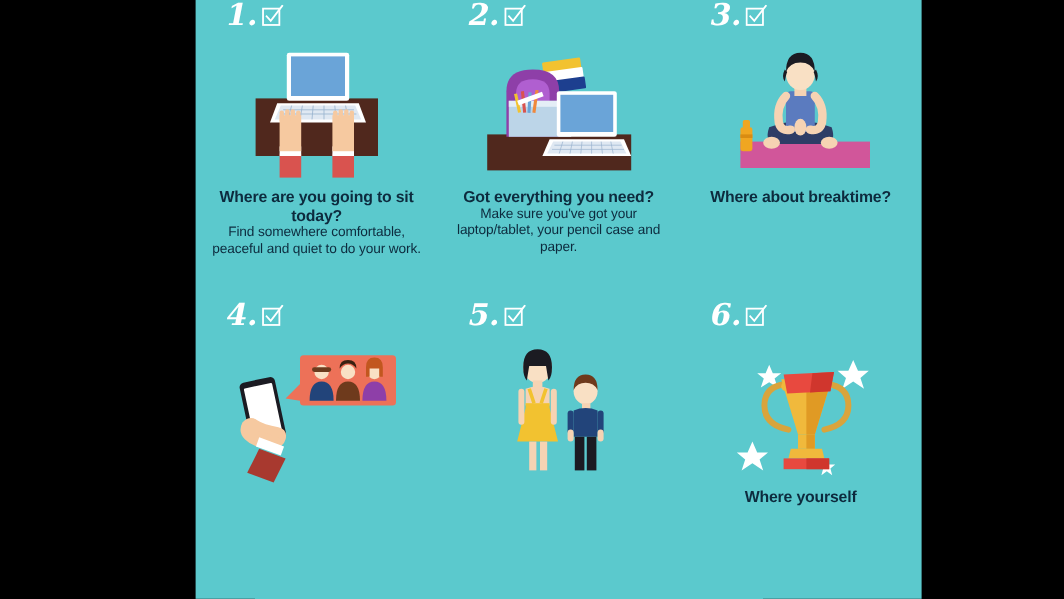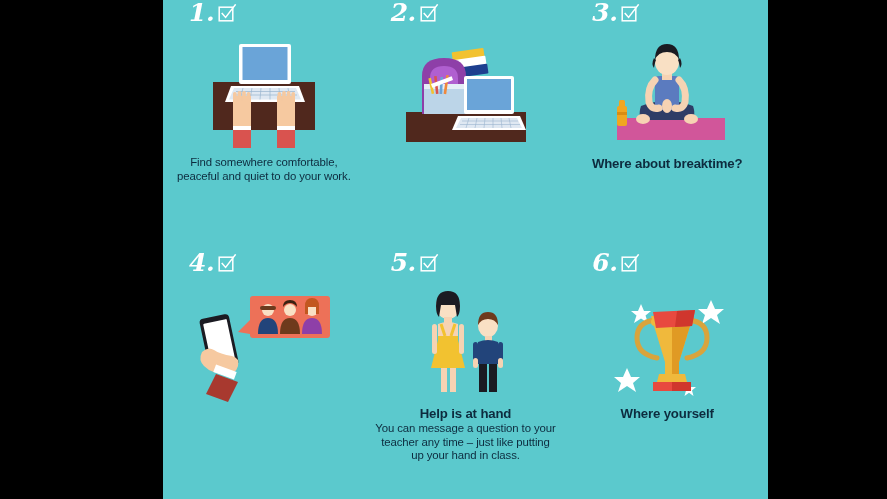--- a/index.html
+++ b/index.html
@@ -162,20 +162,21 @@
               <rect x="37.2" y="51" width="3.6" height="11" rx="1.6"></rect>
               <rect x="41.8" y="52" width="3.6" height="10" rx="1.6"></rect>
               <rect x="72.6" y="52" width="3.6" height="10" rx="1.6"></rect>
               <rect x="77.2" y="51" width="3.6" height="11" rx="1.6"></rect>
               <rect x="81.8" y="51" width="3.6" height="11" rx="1.6"></rect>
               <rect x="86.4" y="52" width="3.6" height="10" rx="1.6"></rect>
             </g>
           </svg>
         </div>
         <div class="caption">
+          <p class="title">Where are you going to sit today?</p>
           <p class="body">Find somewhere comfortable, peaceful and quiet to do your work.</p>
         </div>
       </div>
 
       <div class="panel">
         <div class="step-head">
           <span class="step-num">2.</span>
           <span class="checkbox-icon">
             <svg width="19" height="19" viewBox="0 0 19 19">
               <rect x="1.2" y="3.2" width="13.6" height="13.6" fill="none" stroke="#ffffff" stroke-width="1.5"></rect>
@@ -216,20 +217,24 @@
               <line x1="60" y1="84.5" x2="120" y2="84.5"></line>
               <line x1="69" y1="78" x2="66" y2="88"></line>
               <line x1="77" y1="78" x2="75" y2="88"></line>
               <line x1="85" y1="78" x2="84" y2="88"></line>
               <line x1="93" y1="78" x2="93" y2="88"></line>
               <line x1="101" y1="78" x2="102" y2="88"></line>
               <line x1="109" y1="78" x2="111" y2="88"></line>
             </g>
           </svg>
         </div>
+        <div class="caption">
+          <p class="title">Got everything you need?</p>
+          <p class="body">Make sure you've got your laptop/tablet, your pencil case and paper.</p>
+        </div>
       </div>
 
       <div class="panel">
         <div class="step-head">
           <span class="step-num">3.</span>
           <span class="checkbox-icon">
             <svg width="19" height="19" viewBox="0 0 19 19">
               <rect x="1.2" y="3.2" width="13.6" height="13.6" fill="none" stroke="#ffffff" stroke-width="1.5"></rect>
               <path d="M4.2 9.6 L7.6 13.4 L17.2 0.9" fill="none" stroke="#ffffff" stroke-width="1.5" stroke-linecap="square"></path>
             </svg>
@@ -350,24 +355,20 @@
             <path d="M70 52 q10 -4 20 0 v22 h-20 z" fill="#22447a"></path>
             <rect x="65" y="52" width="5" height="20" rx="2.5" fill="#22447a"></rect>
             <rect x="90" y="52" width="5" height="20" rx="2.5" fill="#22447a"></rect>
             <rect x="65" y="68" width="5" height="10" rx="2.5" fill="#f6d3b3"></rect>
             <rect x="90" y="68" width="5" height="10" rx="2.5" fill="#f6d3b3"></rect>
 
             <rect x="71" y="74" width="8" height="28" fill="#1b1b22"></rect>
             <rect x="81" y="74" width="8" height="28" fill="#1b1b22"></rect>
           </svg>
         </div>
-        <div class="caption">
-          <p class="title">Help is at hand</p>
-          <p class="body">You can message a question to your teacher any time – just like putting up your hand in class.</p>
-        </div>
       </div>
 
       <div class="panel">
         <div class="step-head">
           <span class="step-num">6.</span>
           <span class="checkbox-icon">
             <svg width="19" height="19" viewBox="0 0 19 19">
               <rect x="1.2" y="3.2" width="13.6" height="13.6" fill="none" stroke="#ffffff" stroke-width="1.5"></rect>
               <path d="M4.2 9.6 L7.6 13.4 L17.2 0.9" fill="none" stroke="#ffffff" stroke-width="1.5" stroke-linecap="square"></path>
             </svg>

